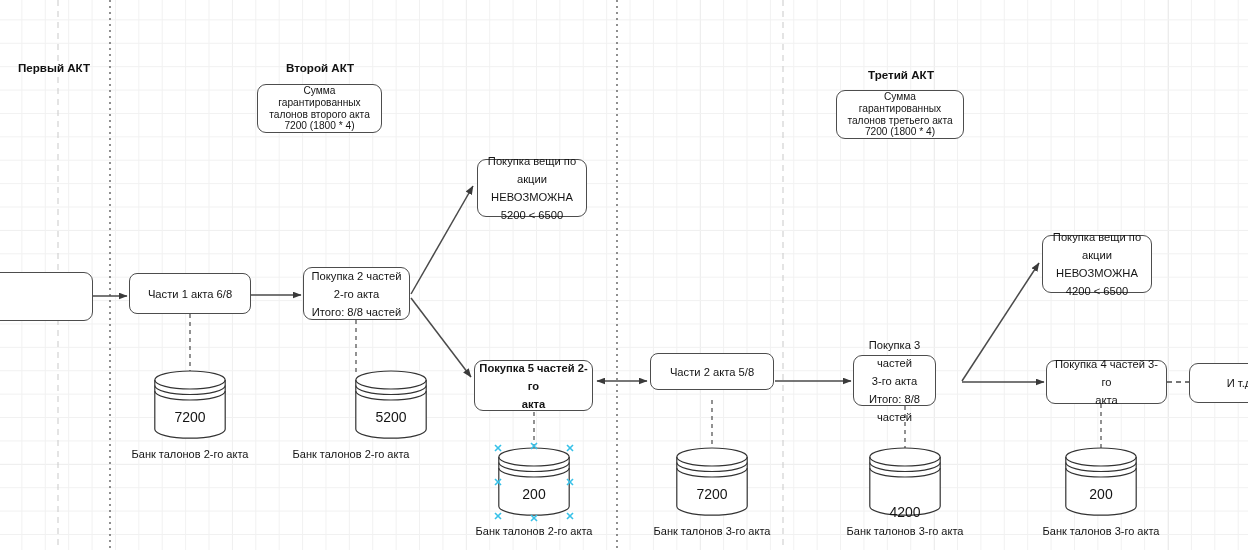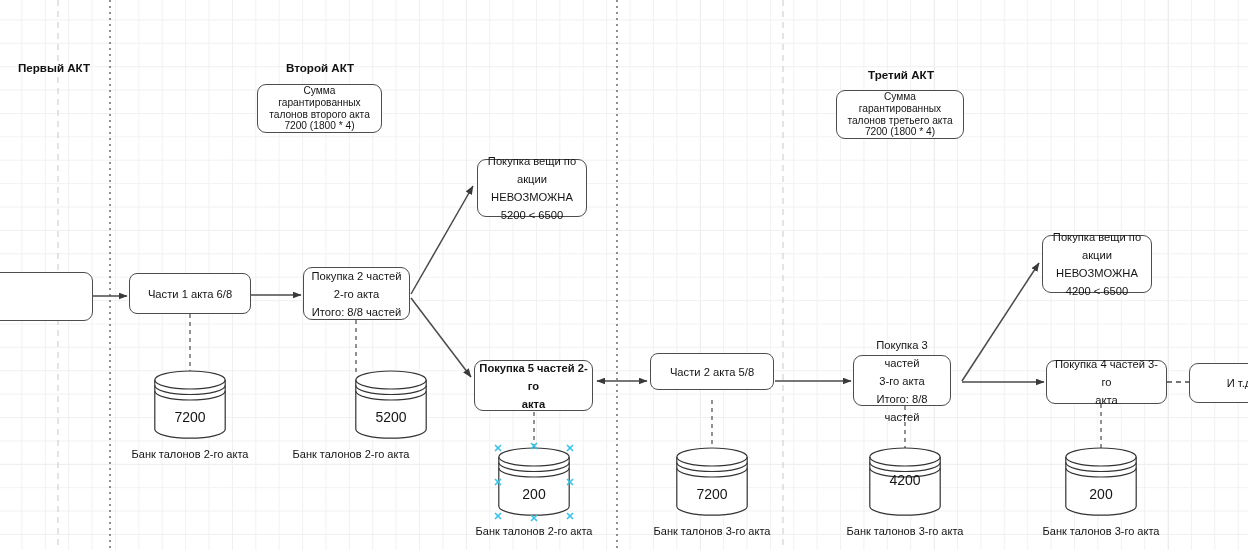--- a/index.html
+++ b/index.html
@@ -150,21 +150,21 @@
       <div class="node round" style="left: 303px; top: 267px; width: 107px; height: 53px;">Покупка 2 частей
 2-го акта
 Итого: 8/8 частей</div>
       <div class="node round" style="left: 477px; top: 159px; width: 110px; height: 58px;">Покупка вещи по
 акции
 НЕВОЗМОЖНА
 5200 &lt; 6500</div>
       <div class="node round" style="left: 474px; top: 360px; width: 119px; height: 51px; font-weight: bold;">Покупка 5 частей 2-го
 акта</div>
       <div class="node sharp" style="left: 650px; top: 353px; width: 124px; height: 37px;">Части 2 акта 5/8</div>
-      <div class="node round" style="left: 853px; top: 355px; width: 98px; height: 51px;">Покупка 3 частей
+      <div class="node round" style="left: 853px; top: 355px; width: 83px; height: 51px;">Покупка 3 частей
 3-го акта
 Итого: 8/8 частей</div>
       <div class="node round" style="left: 1042px; top: 235px; width: 110px; height: 58px;">Покупка вещи по
 акции
 НЕВОЗМОЖНА
 4200 &lt; 6500</div>
       <div class="node round" style="left: 1046px; top: 360px; width: 121px; height: 44px;">Покупка 4 частей 3-го
 акта</div>
       <div class="node round" style="left: 1189px; top: 363px; width: 100px; height: 40px;">И т.д</div>
     </div>
@@ -245,21 +245,21 @@
         <div class="dbval" style="top: 38px;">7200</div>
       </div>
       <div class="db-caption" style="left: 622px; width: 180px; top: 525px;">Банк талонов 3-го акта</div>
       <div class="db" style="left: 869px; top: 448px; width: 72px; height: 68px;">
         <svg width="72" height="68">
           <path d="M0.8,9 a35.2,9 0 0 1 70.4,0 v49.2 a35.2,9 0 0 1 -70.4,0 Z" fill="#ffffff" stroke="#333333" stroke-width="1.2"></path>
           <path d="M0.8,9 a35.2,9 0 0 0 70.4,0" fill="none" stroke="#333333" stroke-width="1.1"></path>
           <path d="M0.8,14.5 a35.2,9 0 0 0 70.4,0" fill="none" stroke="#333333" stroke-width="1.1"></path>
           <path d="M0.8,20 a35.2,9 0 0 0 70.4,0" fill="none" stroke="#333333" stroke-width="1.1"></path>
         </svg>
-        <div class="dbval" style="top: 24px;">4200</div>
+        <div class="dbval" style="top: 56px;">4200</div>
       </div>
       <div class="db-caption" style="left: 815px; width: 180px; top: 525px;">Банк талонов 3-го акта</div>
       <div class="db" style="left: 1065px; top: 448px; width: 72px; height: 68px;">
         <svg width="72" height="68">
           <path d="M0.8,9 a35.2,9 0 0 1 70.4,0 v49.2 a35.2,9 0 0 1 -70.4,0 Z" fill="#ffffff" stroke="#333333" stroke-width="1.2"></path>
           <path d="M0.8,9 a35.2,9 0 0 0 70.4,0" fill="none" stroke="#333333" stroke-width="1.1"></path>
           <path d="M0.8,14.5 a35.2,9 0 0 0 70.4,0" fill="none" stroke="#333333" stroke-width="1.1"></path>
           <path d="M0.8,20 a35.2,9 0 0 0 70.4,0" fill="none" stroke="#333333" stroke-width="1.1"></path>
         </svg>
         <div class="dbval" style="top: 38px;">200</div>

